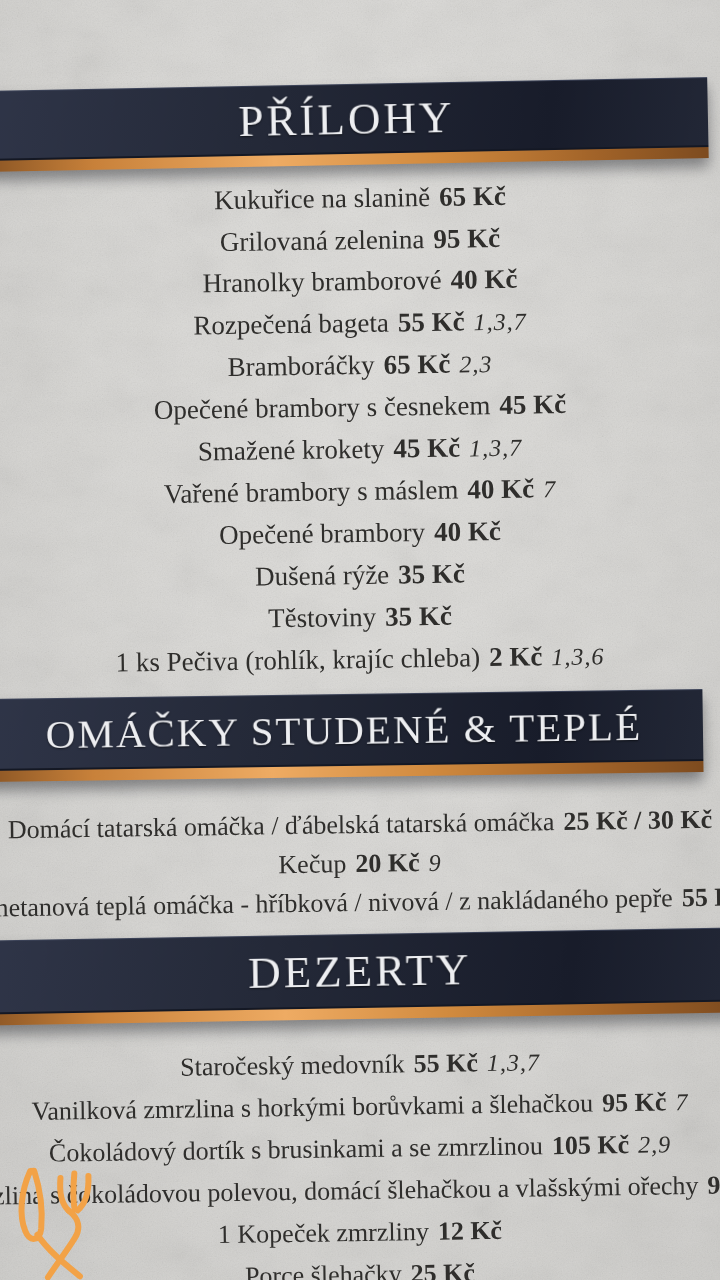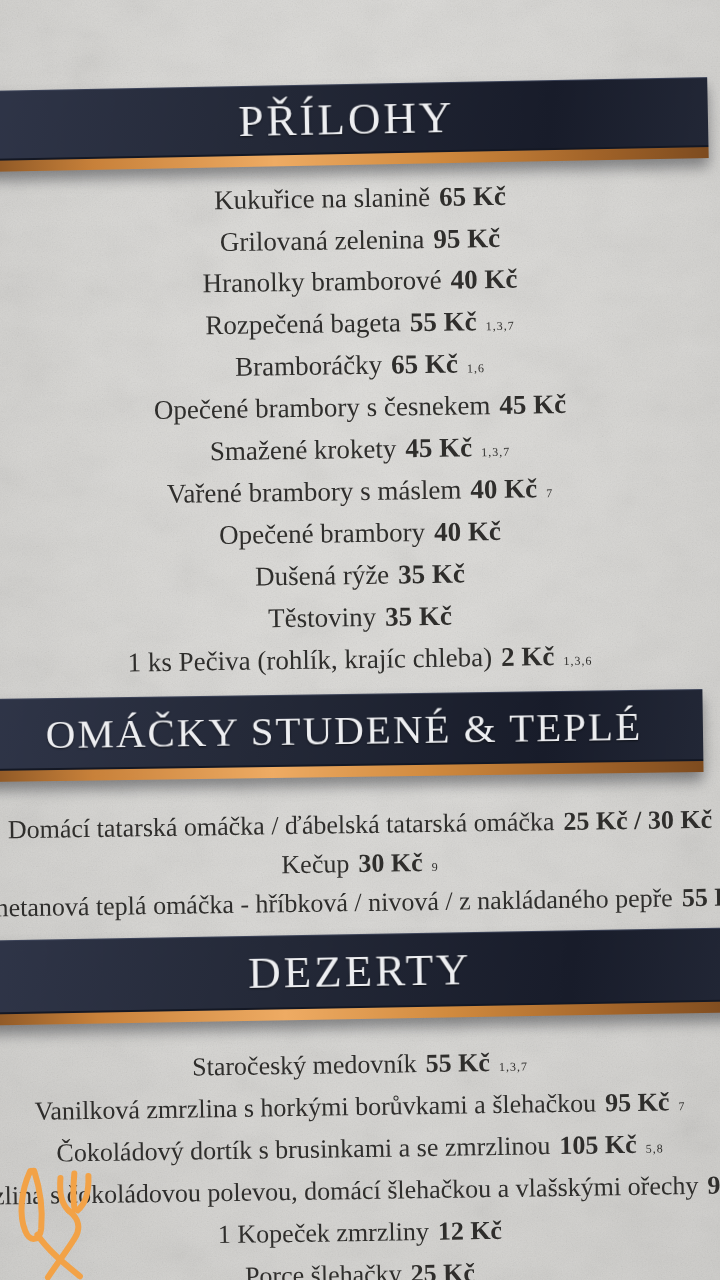--- a/index.html
+++ b/index.html
@@ -46,21 +46,21 @@
     position:absolute; left:50%; height:34px; line-height:34px;
     white-space:nowrap; text-align:center;
     transform: translateX(-50%) rotate(-0.85deg);
   }
   .s1 .line { font-size:27px; }
   .s2 .line, .s3 .line { font-size:26px; }
   .line span { display:inline-block; }
   .line span + span { margin-left:9px; }
   .line span:empty { display:none; }
   .price { font-weight:bold; }
-  .alg { font-size:12px; letter-spacing:1px; }
+  .alg { font-style:italic; font-size:24px; letter-spacing:1px; }
 
   
   .cutlery { position:absolute; left:8px; top:1162px; z-index:4; transform:rotate(-2deg); }
 </style>
 </head>
 <body>
 
 <div class="page">
 
   <svg class="texture" width="720" height="1280" aria-hidden="true">
@@ -81,54 +81,54 @@
       <div class="band-title">PŘÍLOHY</div>
     </div>
     <div class="gold"></div>
   </div>
 
   <div class="items s1">
     <div class="line" style="top:181px"><span>Kukuřice na slanině</span><span class="price">65 Kč</span></div>
     <div class="line" style="top:223px"><span>Grilovaná zelenina</span><span class="price">95 Kč</span></div>
     <div class="line" style="top:264px"><span>Hranolky bramborové</span><span class="price">40 Kč</span></div>
     <div class="line" style="top:306px"><span>Rozpečená bageta</span><span class="price">55 Kč</span><span class="alg">1,3,7</span></div>
-    <div class="line" style="top:348px"><span>Bramboráčky</span><span class="price">65 Kč</span><span class="alg">1,6</span></div>
+    <div class="line" style="top:348px"><span>Bramboráčky</span><span class="price">65 Kč</span><span class="alg">2,3</span></div>
     <div class="line" style="top:390px"><span>Opečené brambory s česnekem</span><span class="price">45 Kč</span></div>
     <div class="line" style="top:432px"><span>Smažené krokety</span><span class="price">45 Kč</span><span class="alg">1,3,7</span></div>
     <div class="line" style="top:474px"><span>Vařené brambory s máslem</span><span class="price">40 Kč</span><span class="alg">7</span></div>
     <div class="line" style="top:516px"><span>Opečené brambory</span><span class="price">40 Kč</span></div>
     <div class="line" style="top:558px"><span>Dušená rýže</span><span class="price">35 Kč</span></div>
     <div class="line" style="top:600px"><span>Těstoviny</span><span class="price">35 Kč</span></div>
     <div class="line" style="top:642px"><span>1 ks Pečiva (rohlík, krajíc chleba)</span><span class="price">2 Kč</span><span class="alg">1,3,6</span></div>
   </div>
 
   <div class="band band2">
     <div class="navy">
       <div class="band-title">OMÁČKY STUDENÉ &amp; TEPLÉ</div>
     </div>
     <div class="gold"></div>
   </div>
 
   <div class="items s2">
     <div class="line" style="top:808px"><span>Domácí tatarská omáčka / ďábelská tatarská omáčka</span><span class="price">25 Kč / 30 Kč</span></div>
-    <div class="line" style="top:847px"><span>Kečup</span><span class="price">30 Kč</span><span class="alg">9</span></div>
+    <div class="line" style="top:847px"><span>Kečup</span><span class="price">20 Kč</span><span class="alg">9</span></div>
     <div class="line" style="top:886px"><span>Smetanová teplá omáčka - hříbková / nivová / z nakládaného pepře</span><span class="price">55 Kč</span></div>
   </div>
 
   <div class="band band3">
     <div class="navy">
       <div class="band-title">DEZERTY</div>
     </div>
     <div class="gold"></div>
   </div>
 
   <div class="items s3">
     <div class="line" style="top:1048px"><span>Staročeský medovník</span><span class="price">55 Kč</span><span class="alg">1,3,7</span></div>
     <div class="line" style="top:1090px"><span>Vanilková zmrzlina s horkými borůvkami a šlehačkou</span><span class="price">95 Kč</span><span class="alg">7</span></div>
-    <div class="line" style="top:1132px"><span>Čokoládový dortík s brusinkami a se zmrzlinou</span><span class="price">105 Kč</span><span class="alg">5,8</span></div>
+    <div class="line" style="top:1132px"><span>Čokoládový dortík s brusinkami a se zmrzlinou</span><span class="price">105 Kč</span><span class="alg">2,9</span></div>
     <div class="line" style="top:1174px"><span>Zmrzlina s čokoládovou polevou, domácí šlehačkou a vlašskými ořechy</span><span class="price">95 Kč</span></div>
     <div class="line" style="top:1216px"><span>1 Kopeček zmrzliny</span><span class="price">12 Kč</span></div>
     <div class="line" style="top:1258px"><span>Porce šlehačky</span><span class="price">25 Kč</span></div>
   </div>
 
   <svg class="cutlery" width="100" height="120" viewBox="0 0 100 120" aria-hidden="true">
     <g fill="none" stroke="#f2a247" stroke-width="6" stroke-linecap="round" stroke-linejoin="round">
 
       <path d="M24,8 C14,28 11,52 17,68 C21,79 31,79 33,66 C36,42 32,22 28,8 Z"></path>
       <path d="M29,72 C39,88 54,101 70,115"></path>

